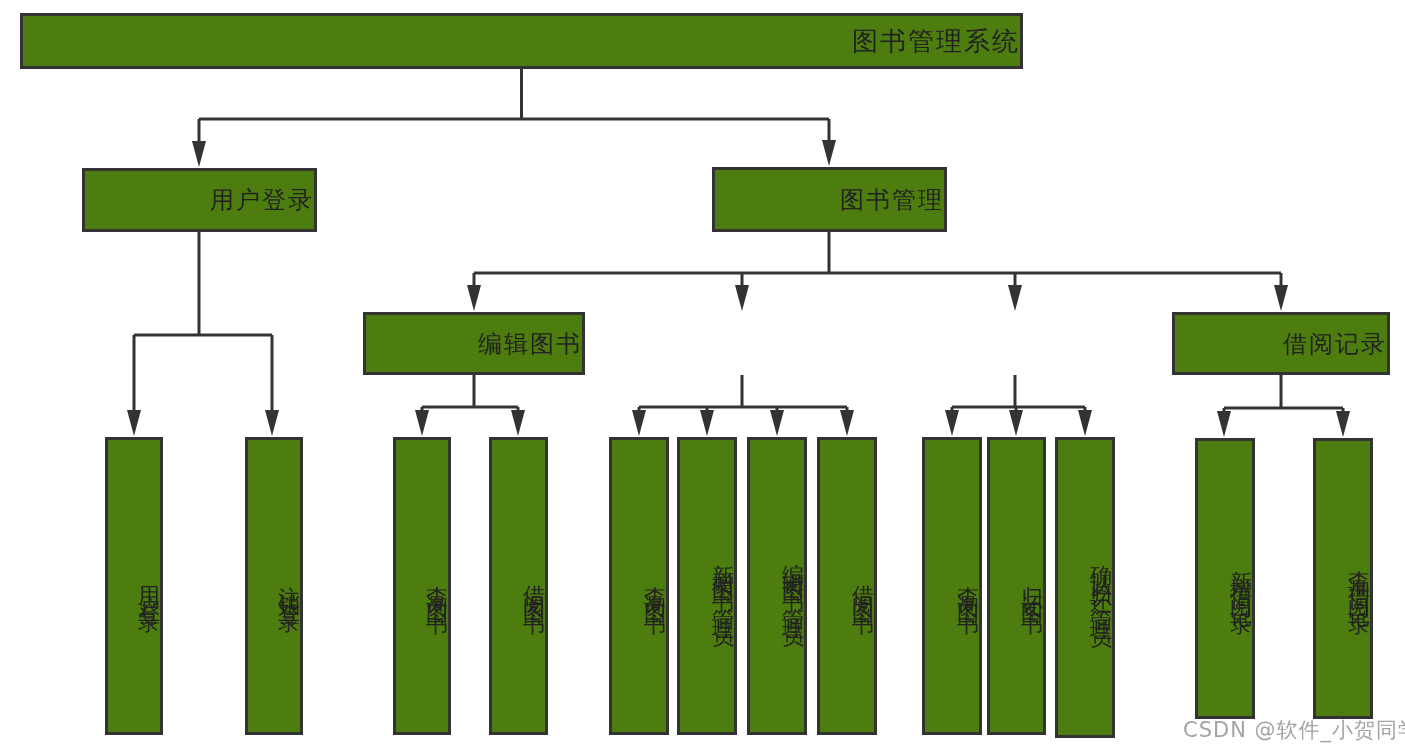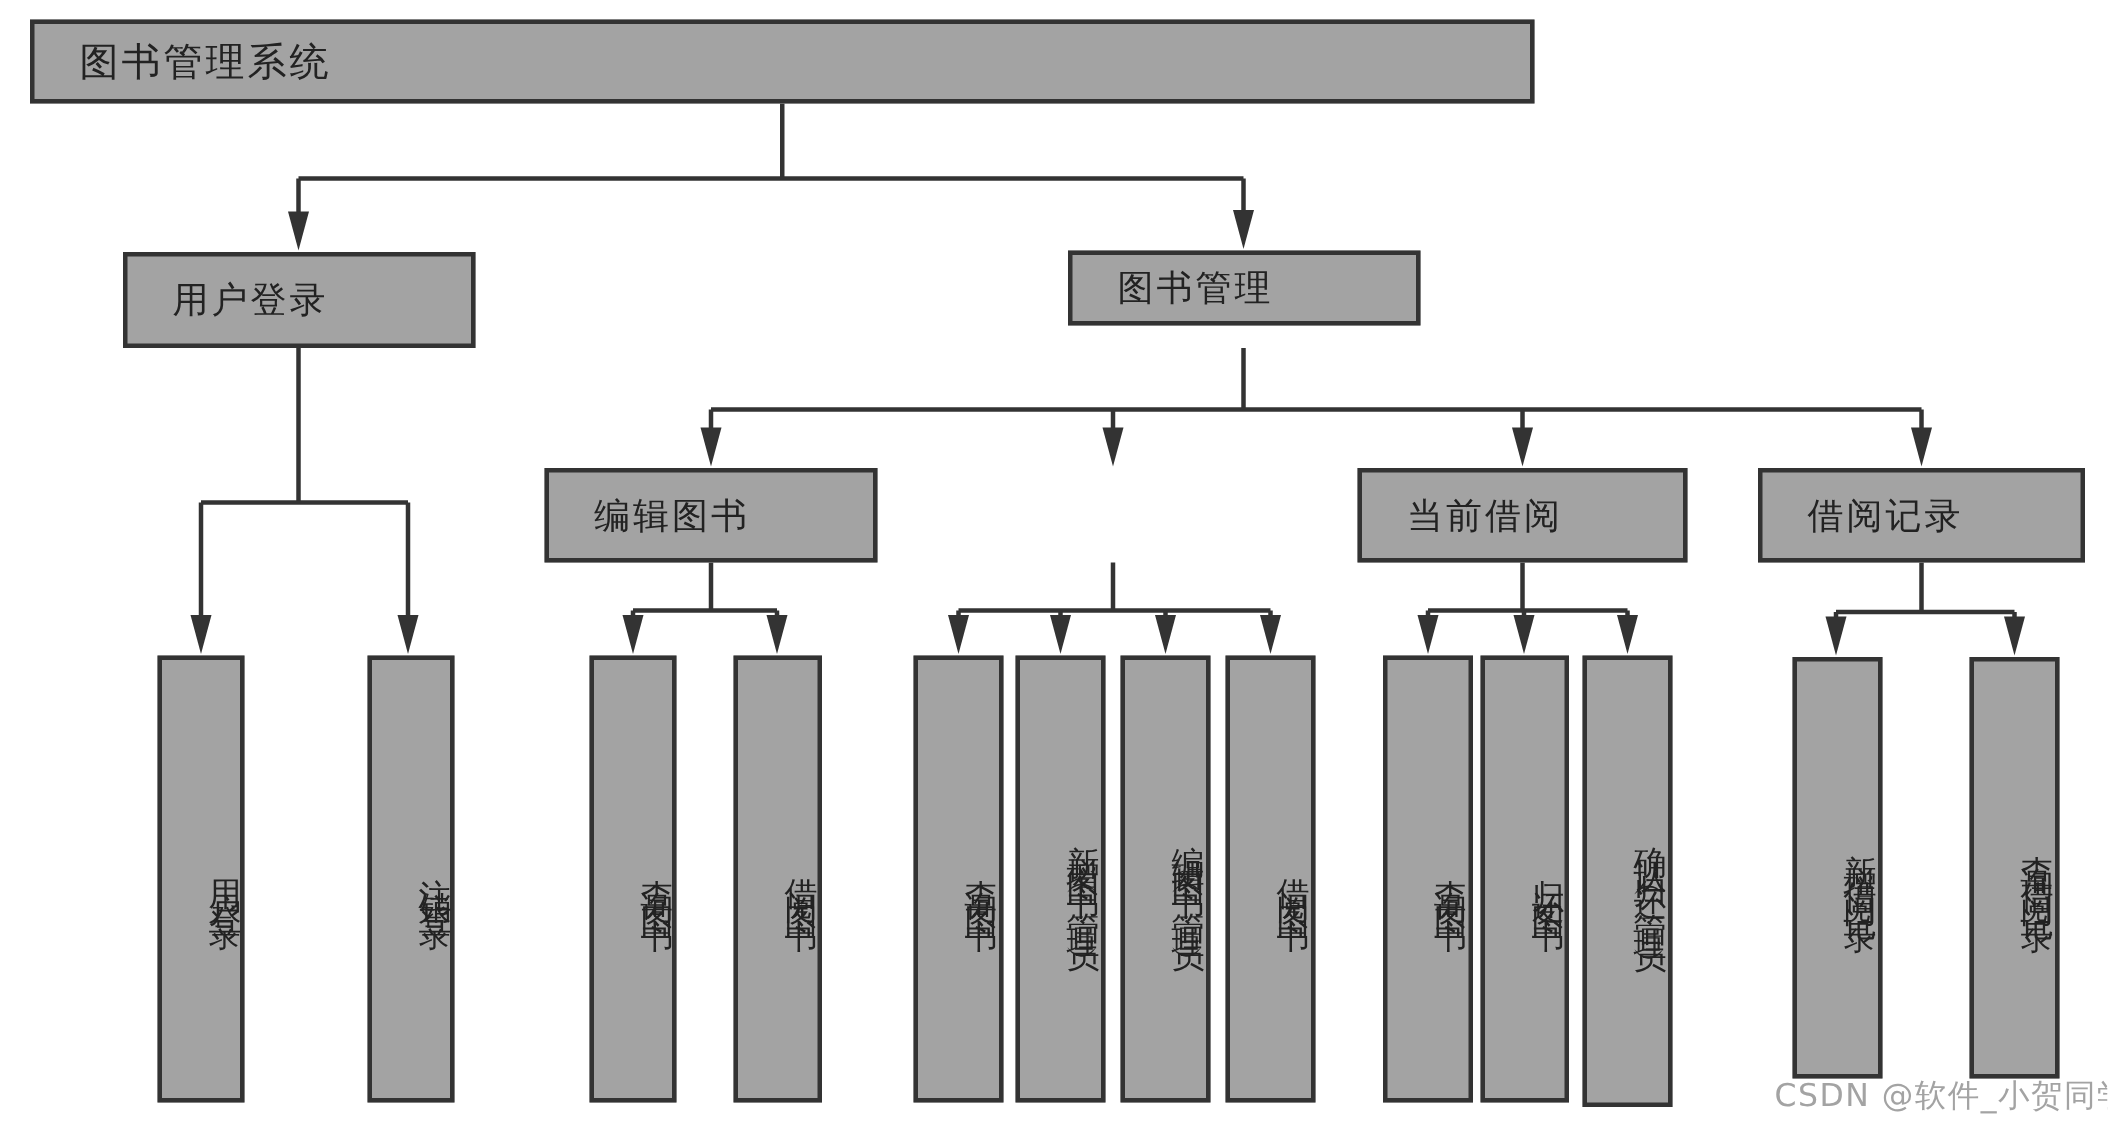--- a/index.html
+++ b/index.html
@@ -2,23 +2,23 @@
 <html><head>
 <meta charset="utf-8">
 <style>
   html,body{margin:0;padding:0;background:#ffffff;}
   #canvas{
     position:relative;width:1405px;height:747px;background:#ffffff;overflow:hidden;
     font-family:"DejaVu Sans","Liberation Sans",sans-serif;
   }
   #wires{position:absolute;left:0;top:0;width:1405px;height:747px;}
   .node{
-    position:absolute;box-sizing:border-box;background:#a3a3a3;
+    position:absolute;box-sizing:border-box;background:#4d7c0f;
     border:3px solid #333333;color:#222222;
-    display:flex;align-items:center;justify-content:flex-start;text-align:center;padding-left:30px;
+    display:flex;align-items:center;justify-content:flex-end;text-align:center;padding-left:30px;
   }
   .node.lv1 span{font-size:26px;letter-spacing:2px;}
   .node.lv2 span,.node.lv3 span{font-size:24px;letter-spacing:2px;}
   .node.v span{
     writing-mode:vertical-rl;
     font-size:22px;letter-spacing:9px;line-height:1;
     white-space:nowrap;
   }
   #watermark{
     position:absolute;left:1183px;top:716px;
@@ -85,29 +85,26 @@
       <polygon points="1336,411 1350,411 1343,437" fill="#333333"></polygon>
     </svg>
 
   <div class="node lv1" style="left:20px;top:13px;width:1003px;height:56px">
     <span>图书管理系统</span>
   </div>
 
   <div class="node lv2" style="left:82px;top:168px;width:235px;height:64px">
     <span>用户登录</span>
   </div>
-  <div class="node lv2" style="left:712px;top:167px;width:235px;height:50px">
+  <div class="node lv2" style="left:712px;top:167px;width:235px;height:65px">
     <span>图书管理</span>
   </div>
 
   <div class="node lv3" style="left:363px;top:312px;width:222px;height:63px">
     <span>编辑图书</span>
-  </div>
-  <div class="node lv3" style="left:905px;top:312px;width:220px;height:63px">
-    <span>当前借阅</span>
   </div>
   <div class="node lv3" style="left:1172px;top:312px;width:218px;height:63px">
     <span>借阅记录</span>
   </div>
 
   <div class="node v" style="left:105px;top:437px;width:58px;height:298px">
     <span>用户登录</span>
   </div>
   <div class="node v" style="left:245px;top:437px;width:58px;height:298px">
     <span>注销登录</span>

